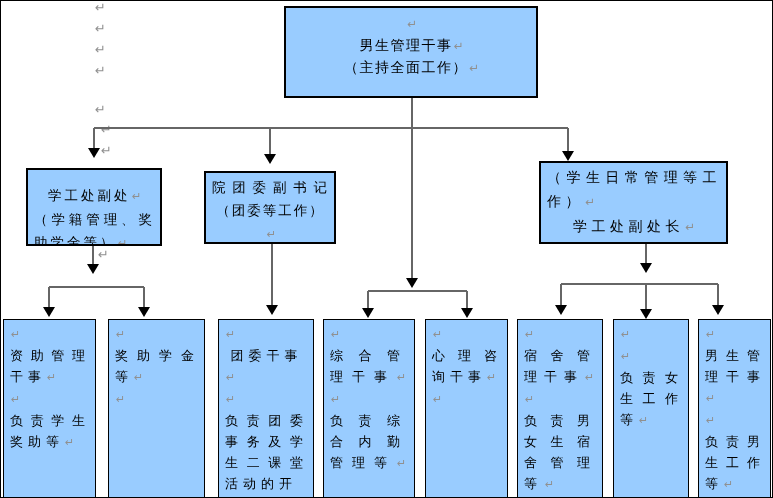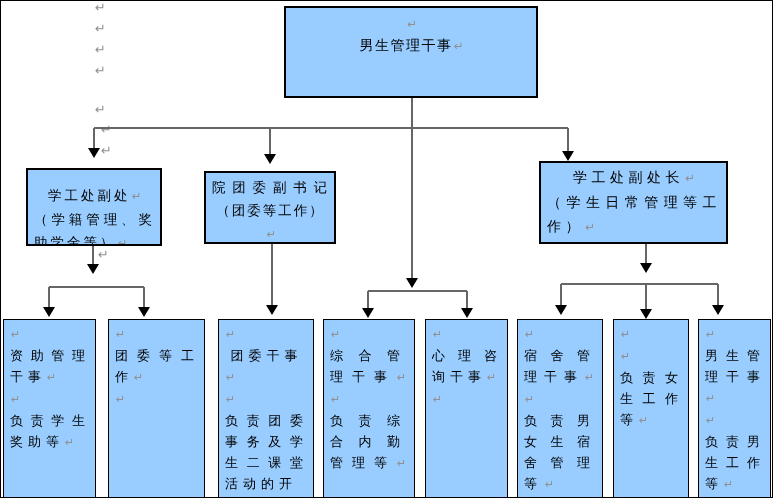--- a/index.html
+++ b/index.html
@@ -56,42 +56,43 @@
       <polygon points="460,307 472,307 466,317" fill="#000000"></polygon>
       <polygon points="639,262 651,262 645,272" fill="#000000"></polygon>
       <polygon points="554,304 566,304 560,314" fill="#000000"></polygon>
       <polygon points="639,308 651,308 645,318" fill="#000000"></polygon>
       <polygon points="711,304 723,304 717,314" fill="#000000"></polygon>
     </svg>
   <div id="nodes-layer">
       <div class="node" style="left: 283px; top: 5px; width: 254px; height: 92px; border-width: 2px; font-size: 14px; line-height: 21px; letter-spacing: 1.5px; padding-top: 5px; background: rgb(153, 204, 255);">
         <p class="para a-c"><span></span><span class="mark">↵</span></p>
         <p class="para a-c"><span>男生管理干事</span><span class="mark">↵</span></p>
+        <p class="para a-c"><span>（主持全面工作）</span><span class="mark">↵</span></p>
       </div>
       <div class="node" style="left: 25px; top: 167px; width: 136px; height: 78px; border-width: 2px; font-size: 13.5px; line-height: 23px; letter-spacing: 3px; padding-top: 14px; background: rgb(153, 204, 255);">
         <p class="para a-c"><span>学工处副处</span><span class="mark">↵</span></p>
         <p class="para a-j"><span>（学籍管理、奖助学金等）</span><span class="mark">↵</span></p>
       </div>
       <div class="node" style="left: 203px; top: 170px; width: 132px; height: 73px; border-width: 2px; font-size: 13.5px; line-height: 23px; letter-spacing: 2px; padding-top: 3px; background: rgb(153, 204, 255);">
         <p class="para a-ja"><span>院团委副书记</span></p>
         <p class="para a-c"><span>（团委等工作）</span><span class="mark">↵</span></p>
       </div>
       <div class="node" style="left: 538px; top: 160px; width: 189px; height: 83px; border-width: 2px; font-size: 14px; line-height: 24px; letter-spacing: 4.5px; padding-top: 2px; background: rgb(153, 204, 255);">
+        <p class="para a-j"><span>（学生日常管理等工作）</span><span class="mark">↵</span></p>
         <p class="para a-c"><span>学工处副处长</span><span class="mark">↵</span></p>
-        <p class="para a-j"><span>（学生日常管理等工作）</span><span class="mark">↵</span></p>
       </div>
       <div class="node" style="left: 2px; top: 318px; width: 93px; height: 179px; border-width: 1.5px; font-size: 13px; line-height: 21px; letter-spacing: 5px; padding-top: 3px; background: rgb(153, 204, 255);">
         <p class="para a-l"><span></span><span class="mark">↵</span></p>
         <p class="para a-j"><span>资助管理干事</span><span class="mark">↵</span></p>
         <p class="para a-l"><span></span><span class="mark">↵</span></p>
         <p class="para a-j"><span>负责学生奖助等</span><span class="mark">↵</span></p>
       </div>
       <div class="node" style="left: 107px; top: 318px; width: 97px; height: 179px; border-width: 1.5px; font-size: 13px; line-height: 21px; letter-spacing: 5px; padding-top: 3px; background: rgb(153, 204, 255);">
         <p class="para a-l"><span></span><span class="mark">↵</span></p>
-        <p class="para a-j"><span>团委等工作</span><span class="mark">↵</span></p>
+        <p class="para a-j"><span>奖助学金等</span><span class="mark">↵</span></p>
         <p class="para a-l"><span></span><span class="mark">↵</span></p>
       </div>
       <div class="node" style="left: 217px; top: 318px; width: 96px; height: 179px; border-width: 1.5px; font-size: 13px; line-height: 21px; letter-spacing: 5px; padding-top: 3px; background: rgb(153, 204, 255);">
         <p class="para a-l"><span></span><span class="mark">↵</span></p>
         <p class="para a-c"><span>团委干事</span></p>
         <p class="para a-l"><span></span><span class="mark">↵</span></p>
         <p class="para a-l"><span></span><span class="mark">↵</span></p>
         <p class="para a-j"><span>负责团委事务及学生二课堂活动的开</span></p>
       </div>
       <div class="node" style="left: 322px; top: 318px; width: 92px; height: 179px; border-width: 1.5px; font-size: 13px; line-height: 21px; letter-spacing: 9px; padding-top: 3px; background: rgb(153, 204, 255);">

